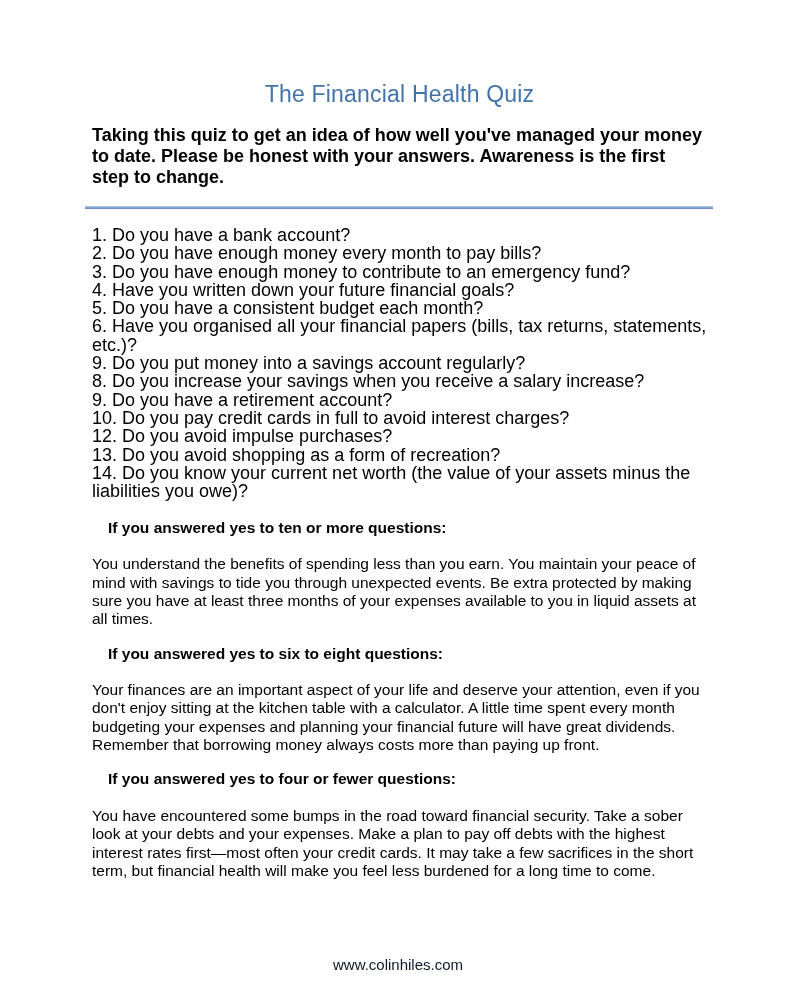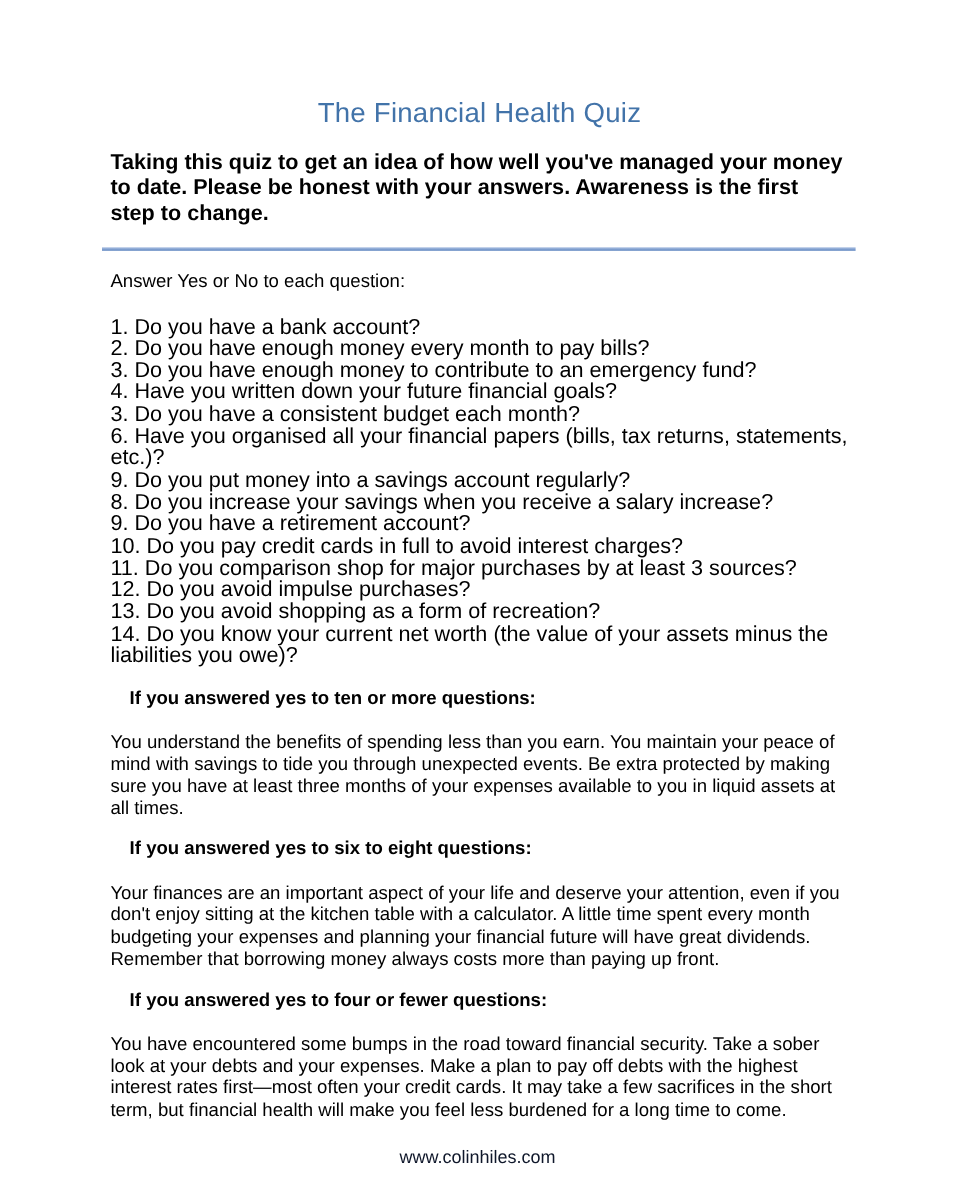--- a/index.html
+++ b/index.html
@@ -79,34 +79,32 @@
 
 <div class="page">
   <div class="content">
 
     <h1 class="doc-title">The Financial Health Quiz</h1>
 
     <p class="intro">Taking this quiz to get an idea of how well you've managed your money to date. Please be honest with your answers. Awareness is the first step to change.</p>
 
     <div class="rule"></div>
 
-    <p class="instructions">Answer Yes or No to each question:</p>
 
     <div class="questions">
       <div class="question">1. Do you have a bank account?</div>
       <div class="question">2. Do you have enough money every month to pay bills?</div>
       <div class="question">3. Do you have enough money to contribute to an emergency fund?</div>
       <div class="question">4. Have you written down your future financial goals?</div>
-      <div class="question">3. Do you have a consistent budget each month?</div>
+      <div class="question">5. Do you have a consistent budget each month?</div>
       <div class="question">6. Have you organised all your financial papers (bills, tax returns, statements, etc.)?</div>
       <div class="question">9. Do you put money into a savings account regularly?</div>
       <div class="question">8. Do you increase your savings when you receive a salary increase?</div>
       <div class="question">9. Do you have a retirement account?</div>
       <div class="question">10. Do you pay credit cards in full to avoid interest charges?</div>
-      <div class="question">11. Do you comparison shop for major purchases by at least 3 sources?</div>
       <div class="question">12. Do you avoid impulse purchases?</div>
       <div class="question">13. Do you avoid shopping as a form of recreation?</div>
       <div class="question">14. Do you know your current net worth (the value of your assets minus the liabilities you owe)?</div>
     </div>
 
     <p class="result-heading">If you answered yes to ten or more questions:</p>
     <p class="result-body">You understand the benefits of spending less than you earn. You maintain your peace of mind with savings to tide you through unexpected events. Be extra protected by making sure you have at least three months of your expenses available to you in liquid assets at all times.</p>
 
     <p class="result-heading">If you answered yes to six to eight questions:</p>
     <p class="result-body">Your finances are an important aspect of your life and deserve your attention, even if you don't enjoy sitting at the kitchen table with a calculator. A little time spent every month budgeting your expenses and planning your financial future will have great dividends. Remember that borrowing money always costs more than paying up front.</p>

